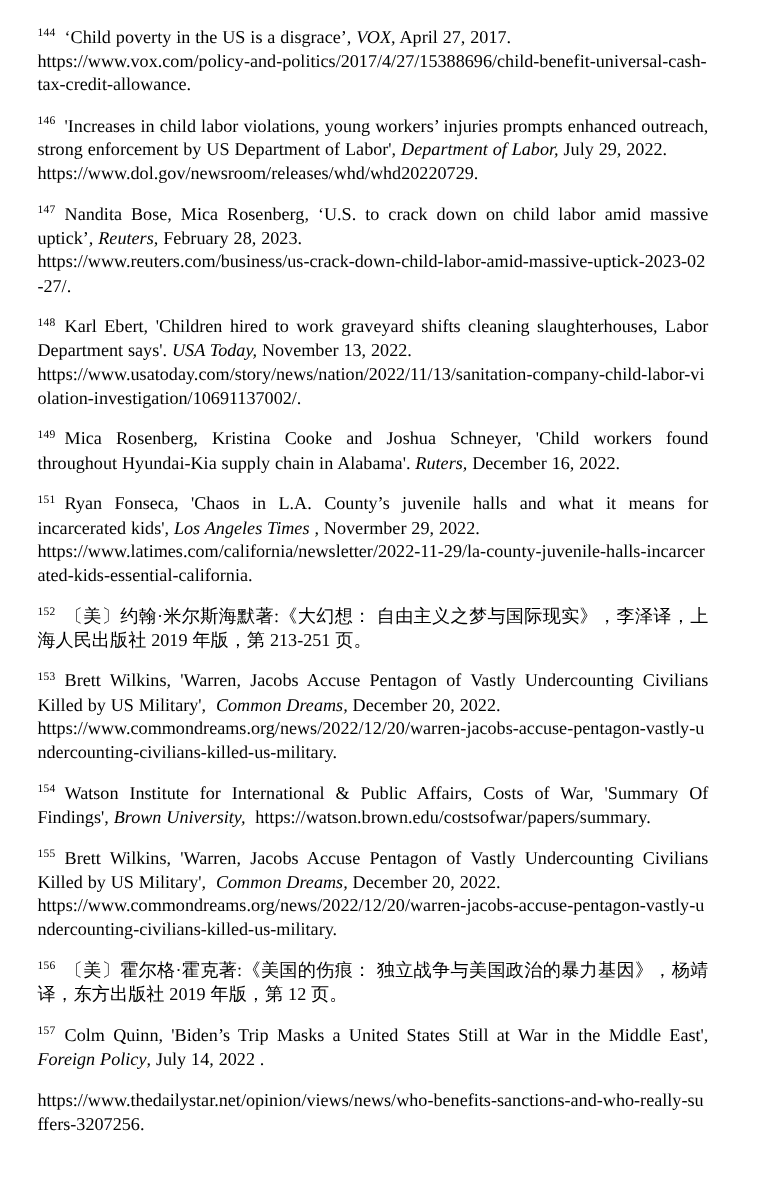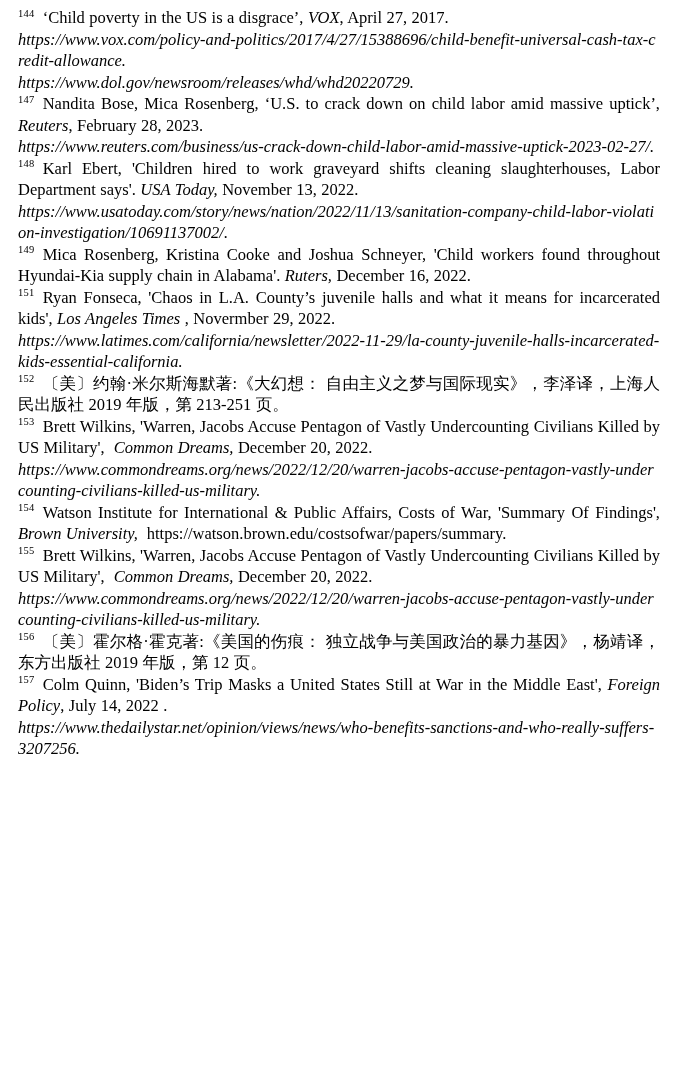--- a/index.html
+++ b/index.html
@@ -16,48 +16,48 @@
     font-size: 16.5px;
     line-height: 21.5px;
   }
   .page {
     box-sizing: border-box;
     width: 700px;
     height: 1070px;
     padding: 7px 40px 0 18px;
     background: #ffffff;
   }
-  .footnote { margin: 0; }
+  .footnote { margin: 16px; }
   .fn-block {
     text-align: justify;
     word-spacing: 0.02em;
   }
   .fn-block.url {
     word-break: break-all;
-    font-style: italic;
   }
   sup.fn-num {
     font-size: 10.5px;
     line-height: 0;
     vertical-align: super;
     margin-right: 8px;
     letter-spacing: 0.3px;
   }
   .it { font-style: italic; }
 </style>
 </head>
 <body>
 
 <div class="page">
   <div>
       <div class="footnote">
         <div class="fn-block"><sup class="fn-num">144</sup><span>‘Child poverty in the US is a disgrace’, </span><span class="it">VOX</span><span>, April 27, 2017.</span></div>
         <div class="fn-block url"><span>https://www.vox.com/policy-and-politics/2017/4/27/15388696/child-benefit-universal-cash-tax-credit-allowance.</span></div>
       </div>
       <div class="footnote">
+        <div class="fn-block"><sup class="fn-num">146</sup><span>'Increases in child labor violations, young workers’ injuries prompts enhanced outreach, strong enforcement by US Department of Labor', </span><span class="it">Department of Labor,</span><span> July 29, 2022.</span></div>
         <div class="fn-block url"><span>https://www.dol.gov/newsroom/releases/whd/whd20220729.</span></div>
       </div>
       <div class="footnote">
         <div class="fn-block"><sup class="fn-num">147</sup><span>Nandita Bose, Mica Rosenberg, ‘U.S. to crack down on child labor amid massive uptick’, </span><span class="it">Reuters</span><span>, February 28, 2023.</span></div>
         <div class="fn-block url"><span>https://www.reuters.com/business/us-crack-down-child-labor-amid-massive-uptick-2023-02-27/.</span></div>
       </div>
       <div class="footnote">
         <div class="fn-block"><sup class="fn-num">148</sup><span>Karl Ebert, 'Children hired to work graveyard shifts cleaning slaughterhouses, Labor Department says'. </span><span class="it">USA Today,</span><span> November 13, 2022.</span></div>
         <div class="fn-block url"><span>https://www.usatoday.com/story/news/nation/2022/11/13/sanitation-company-child-labor-violation-investigation/10691137002/.</span></div>
       </div>

